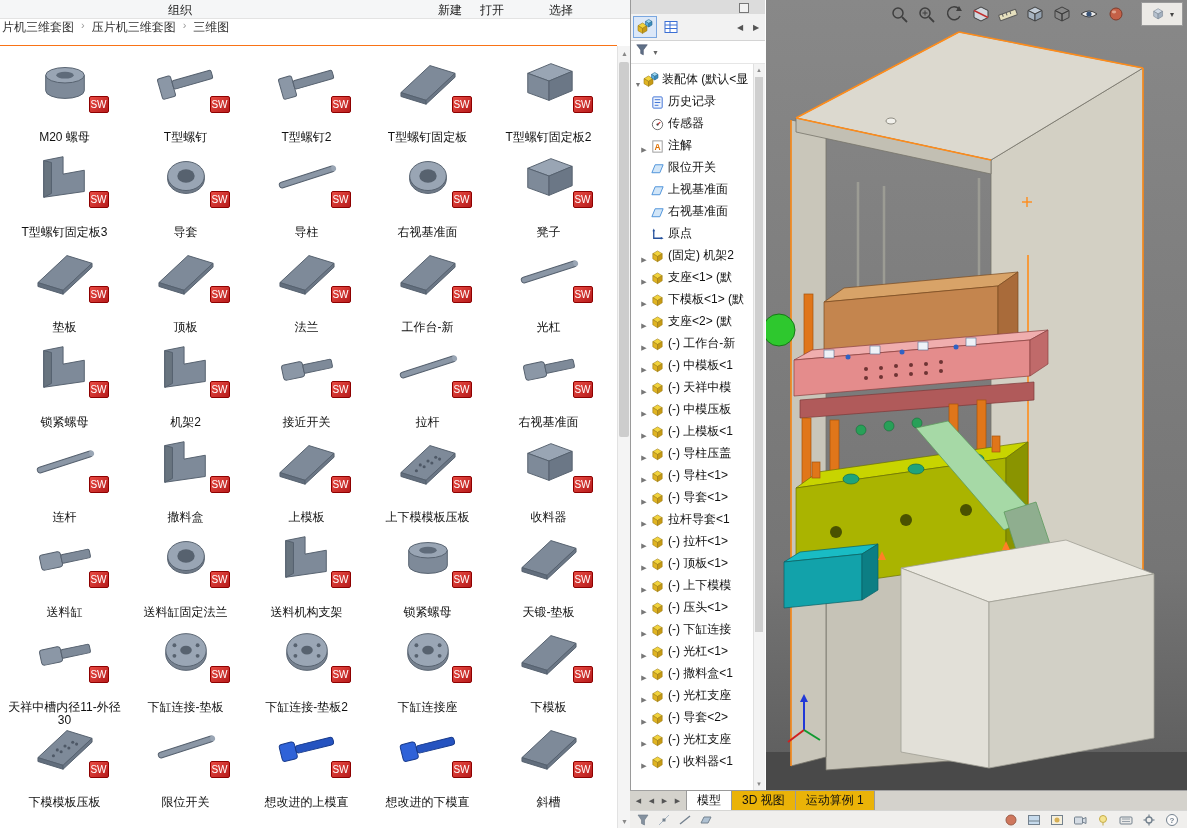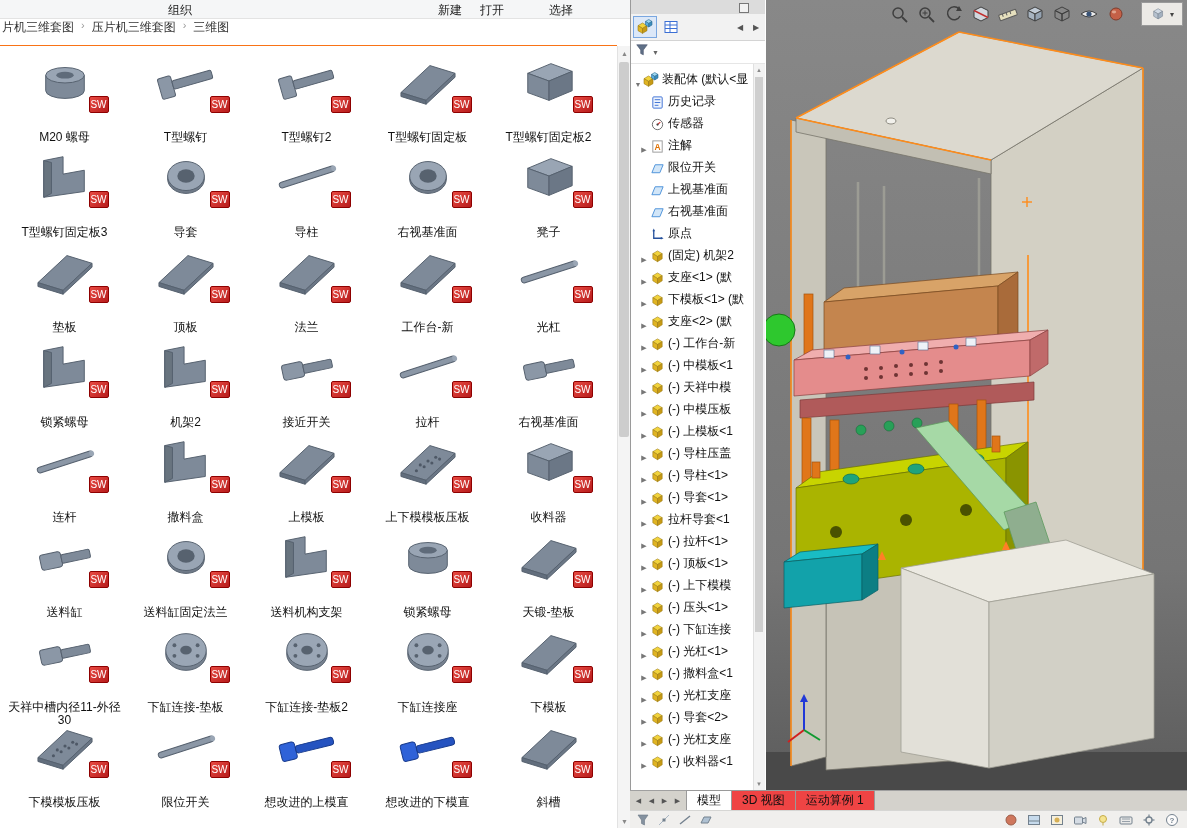--- a/index.html
+++ b/index.html
@@ -50,21 +50,21 @@
   #scene-svg{position:absolute;left:0;top:0;width:421px;height:790px;}
   #viewport-toolbar{position:absolute;top:2px;right:4px;display:flex;align-items:center;gap:3px;}
   .vbtn{width:24px;height:22px;display:flex;align-items:center;justify-content:center;}
   .vbtn svg{opacity:.85;}
   .vbtn.dropdown{width:40px;background:#eceae6;border:1px solid #9a9a9a;margin-left:10px;gap:2px;}
   .vbtn .dd{font-size:8px;color:#444;}
   
   #bottom-tabs{position:absolute;left:630px;top:790px;width:557px;height:20px;background:#d4d2cc;border-top:1px solid #a0a0a0;box-sizing:border-box;display:flex;align-items:flex-end;font-size:12px;}
   .tab-nav{display:flex;align-items:center;height:100%;padding:0 3px;gap:2px;}
   .tab-nav span{font-size:7px;color:#555;width:11px;text-align:center;}
-  .sheet-tab{padding:1px 10px 2px 10px;border:1px solid #9a9a9a;border-bottom:none;background:#ef4444;margin-right:-1px;white-space:nowrap;}
+  .sheet-tab{padding:1px 10px 2px 10px;border:1px solid #9a9a9a;border-bottom:none;background:#eab308;margin-right:-1px;white-space:nowrap;}
   .sheet-tab.active{background:#fff;}
   #status-strip{position:absolute;left:630px;top:810px;width:557px;height:18px;background:#f0efed;border-top:1px solid #d6d6d4;box-sizing:border-box;display:flex;align-items:center;}
   .status-left{display:flex;gap:7px;padding-left:6px;align-items:center;}
   .status-right{margin-left:auto;display:flex;gap:9px;padding-right:8px;align-items:center;}
   .sicon{width:14px;height:14px;display:flex;align-items:center;justify-content:center;opacity:.8;}
 </style>
 </head>
 <body>
 
 <div id="app">

